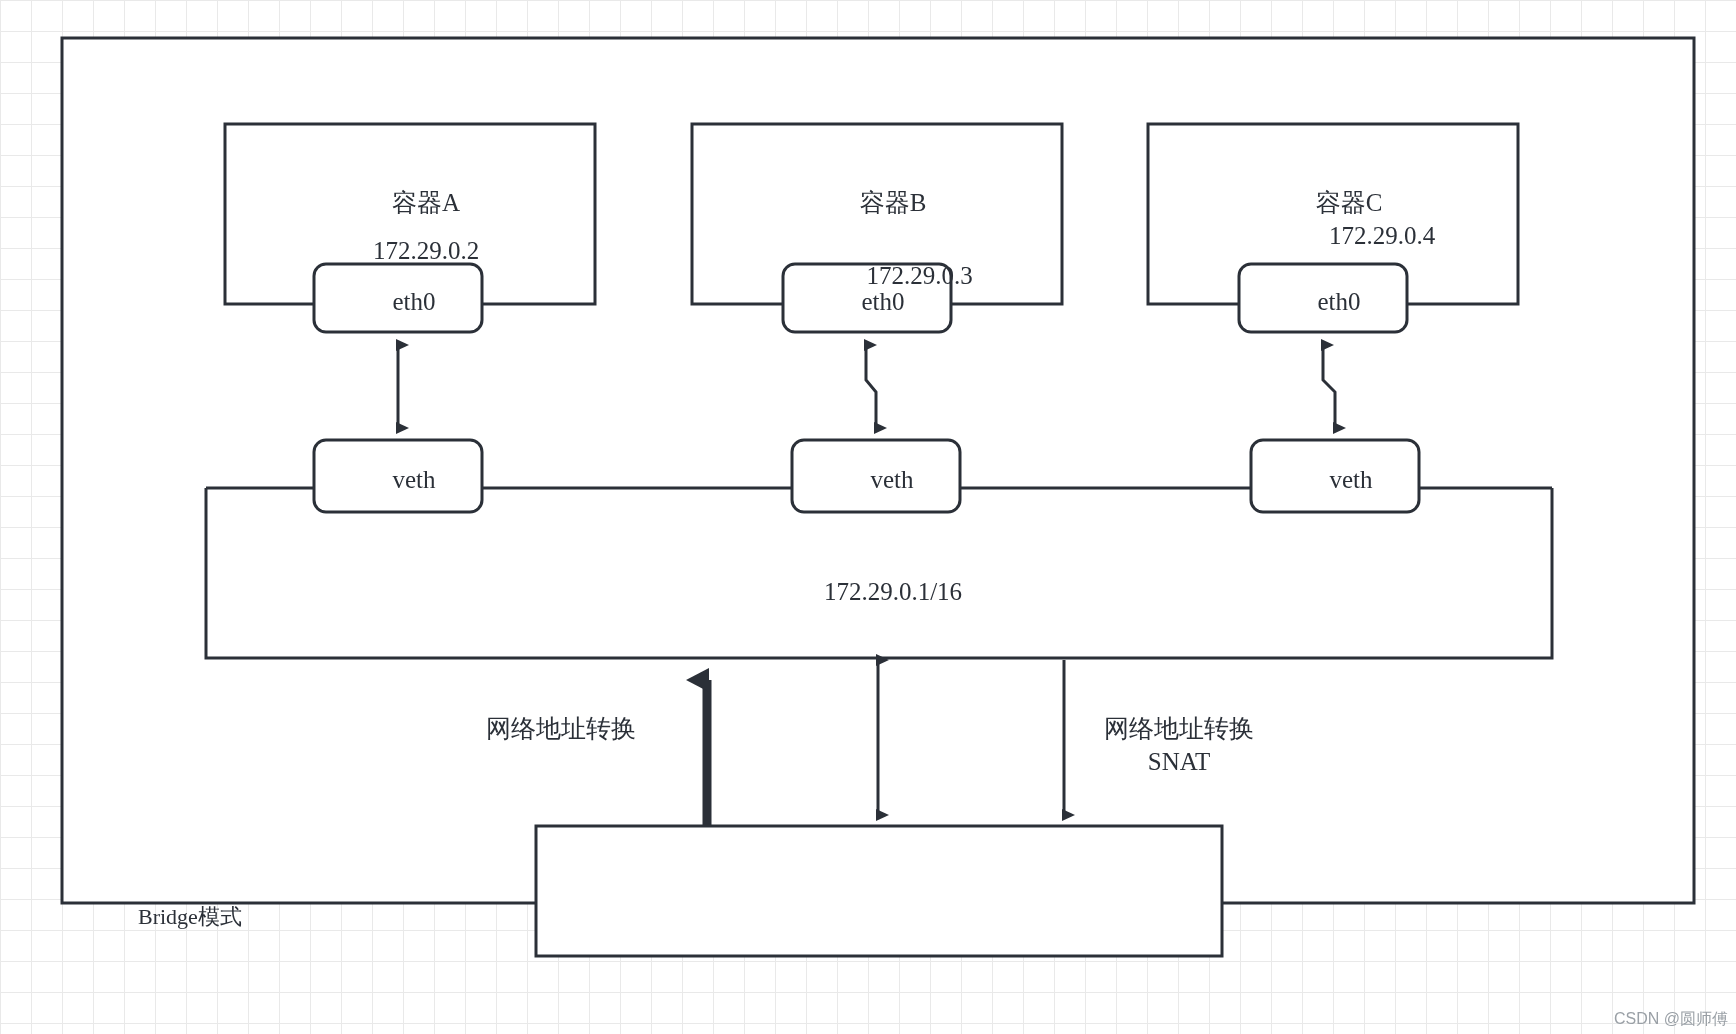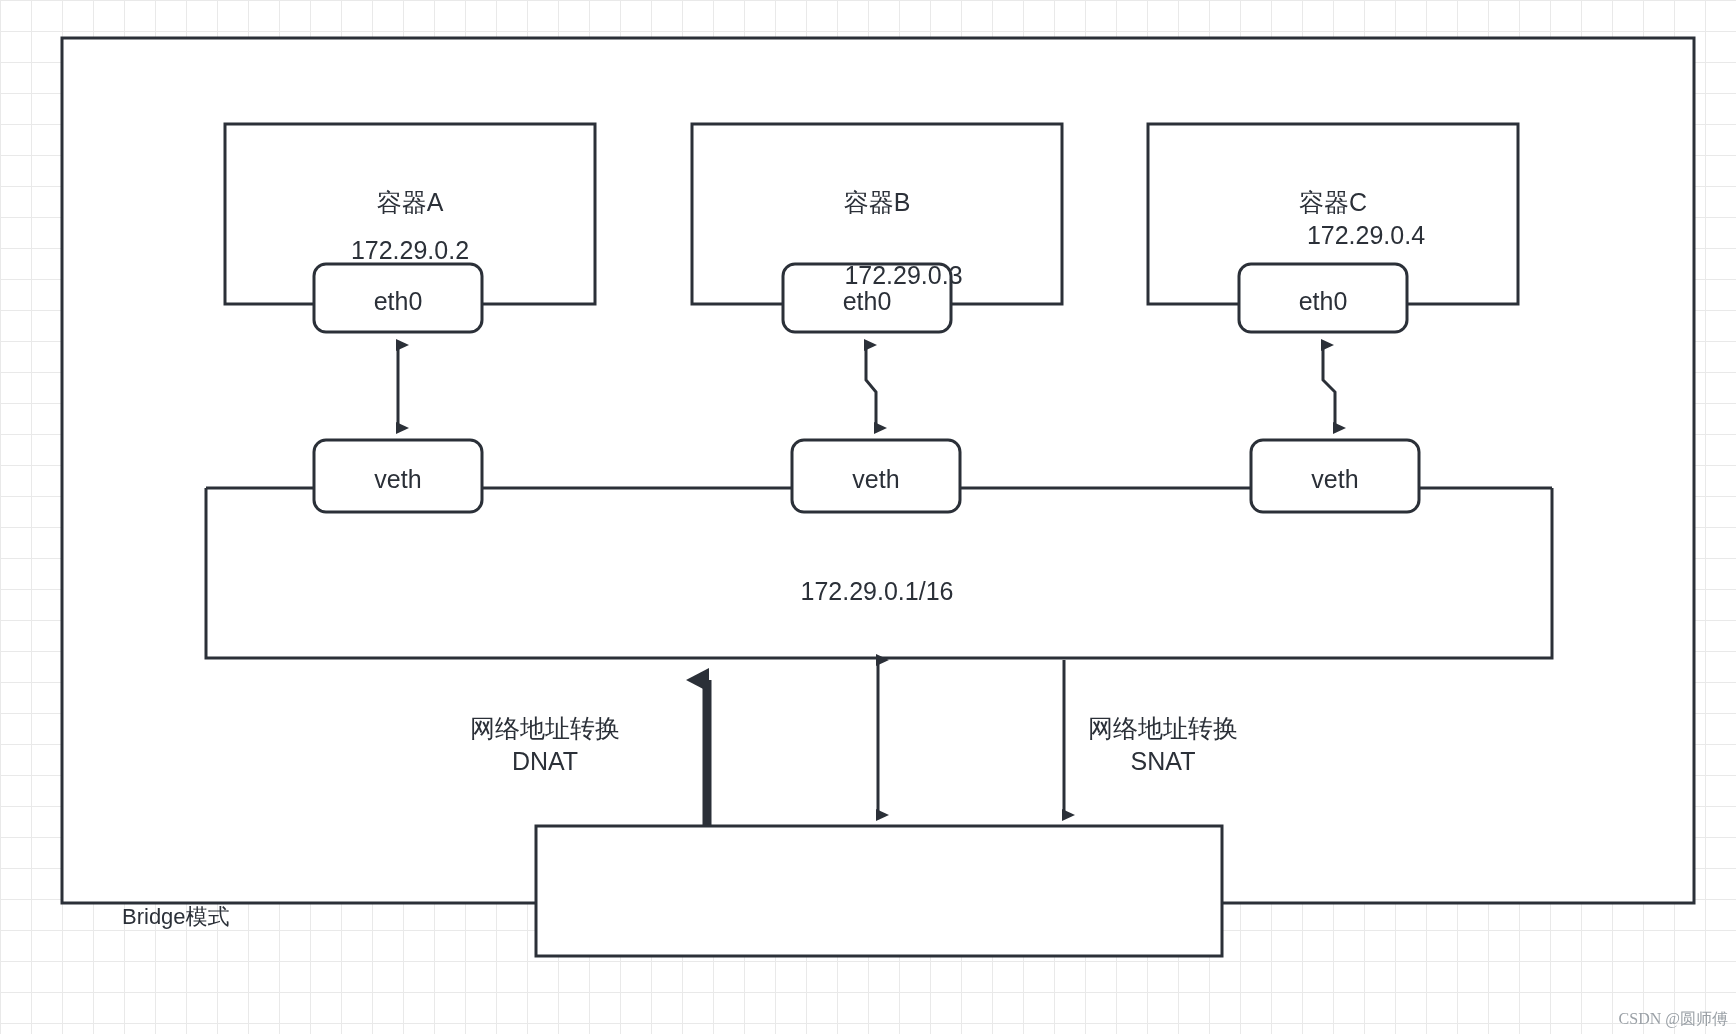--- a/index.html
+++ b/index.html
@@ -30,36 +30,37 @@
     top: 0;
     width: 1736px;
     height: 1034px;
   }
   .lbl {
     position: absolute;
     color: #2b3038;
     white-space: nowrap;
     text-align: center;
     line-height: 1.32;
-    font-family: Liberation Sans, sans-serif;
+    font-family: Liberation Serif, serif;
+    padding-left: 16px;
   }
   .lbl-box-title { font-size: 25px; }
   .lbl-iface { font-size: 25px; }
   .lbl-bridge { font-size: 25px; }
   .lbl-nat { font-size: 25px; }
   .lbl-host { font-size: 26px; }
   .lbl-mode { font-size: 22px; }
   .watermark {
     position: absolute;
     right: 8px;
     bottom: 4px;
     font-size: 16px;
     color: #9aa0a6;
     white-space: nowrap;
-    font-family: Liberation Serif, serif;
+    font-family: Liberation Sans, sans-serif;
   }
 </style>
 </head>
 <body>
 
 <div id="canvas">
 
   <svg id="diagram-svg" viewBox="0 0 1736 1034" xmlns="http://www.w3.org/2000/svg">
     <defs>
       <marker id="ah-up" markerWidth="14" markerHeight="14" refX="6" refY="11" orient="auto" markerUnits="userSpaceOnUse">
@@ -121,21 +122,20 @@
   <div class="lbl lbl-iface" style="left:792px; top:463px; width:168px;">veth</div>
 
   <div class="lbl lbl-box-title" style="left:1148px; top:186px; width:370px;">容器C</div>
   <div class="lbl lbl-box-title" style="left:1148px; top:219px; width:436px;">172.29.0.4</div>
   <div class="lbl lbl-iface" style="left:1239px; top:285px; width:168px;">eth0</div>
   <div class="lbl lbl-iface" style="left:1251px; top:463px; width:168px;">veth</div>
 
   <div class="lbl lbl-bridge" style="left:692px; top:575px; width:370px;">172.29.0.1/16</div>
 
   <div class="lbl lbl-nat" style="left:410px; top:712px; width:270px;">网络地址转换</div>
-  <div class="lbl lbl-nat" style="left:410px; top:745px; width:270px;">DNAT</div>
 
   <div class="lbl lbl-nat" style="left:1028px; top:712px; width:270px;">网络地址转换</div>
   <div class="lbl lbl-nat" style="left:1028px; top:745px; width:270px;">SNAT</div>
 
 
   <div class="lbl lbl-mode" style="left:122px; top:902px; width:220px; text-align:left;">Bridge模式</div>
 
   <div class="watermark">CSDN @圆师傅</div>
 
 </div>

